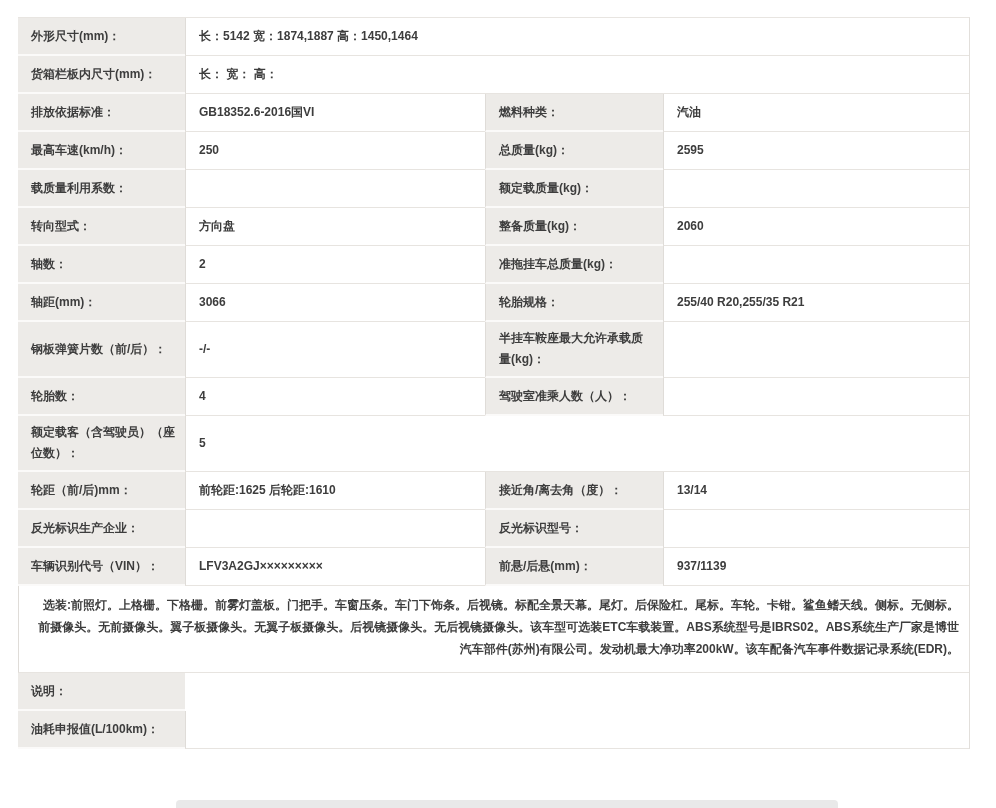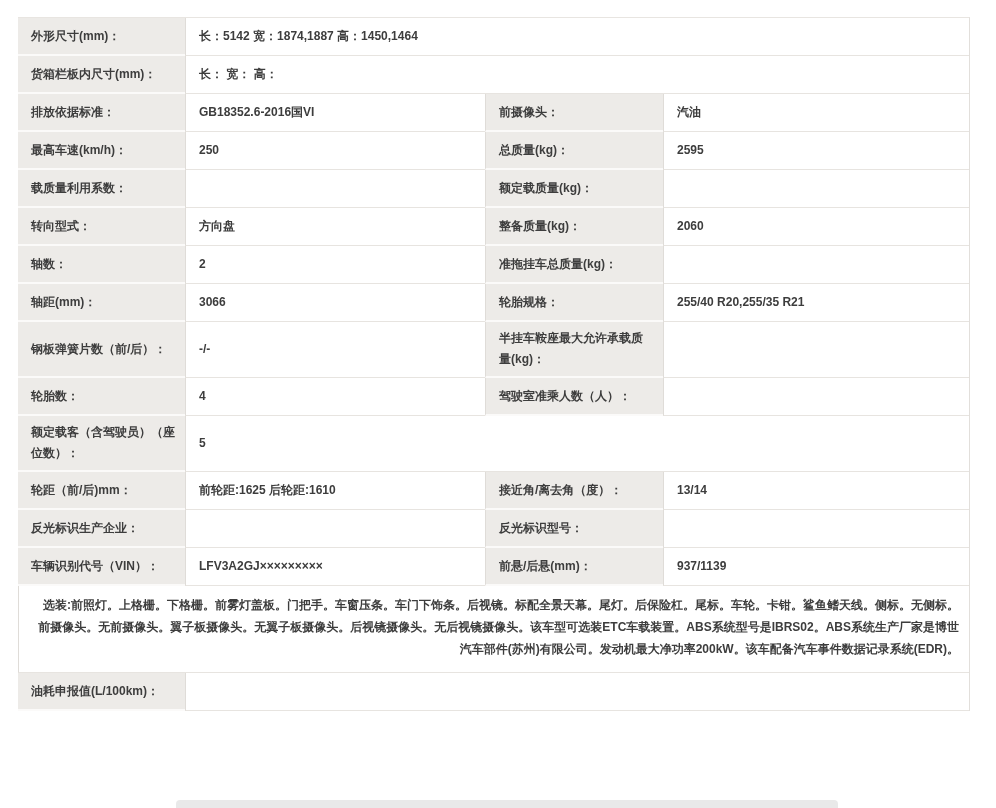--- a/index.html
+++ b/index.html
@@ -49,21 +49,21 @@
     </div>
 
     <div class="row">
       <div class="cell label">货箱栏板内尺寸(mm)：</div>
       <div class="cell value">长：  宽：  高：</div>
     </div>
 
     <div class="row">
       <div class="cell label">排放依据标准：</div>
       <div class="cell value value1">GB18352.6-2016国VI</div>
-      <div class="cell label2">前摄像头：</div>
+      <div class="cell label2">燃料种类：</div>
       <div class="cell value">汽油</div>
     </div>
 
     <div class="row">
       <div class="cell label">最高车速(km/h)：</div>
       <div class="cell value value1">250</div>
       <div class="cell label2">总质量(kg)：</div>
       <div class="cell value">2595</div>
     </div>
 
@@ -134,20 +134,21 @@
       <div class="cell value value1">LFV3A2GJ×××××××××</div>
       <div class="cell label2">前悬/后悬(mm)：</div>
       <div class="cell value">937/1139</div>
     </div>
 
     <div class="row other-row">
       <div class="cell value">选装:前照灯。上格栅。下格栅。前雾灯盖板。门把手。车窗压条。车门下饰条。后视镜。标配全景天幕。尾灯。后保险杠。尾标。车轮。卡钳。鲨鱼鳍天线。侧标。无侧标。前摄像头。无前摄像头。翼子板摄像头。无翼子板摄像头。后视镜摄像头。无后视镜摄像头。该车型可选装ETC车载装置。ABS系统型号是IBRS02。ABS系统生产厂家是博世汽车部件(苏州)有限公司。发动机最大净功率200kW。该车配备汽车事件数据记录系统(EDR)。</div>
     </div>
 
     <div class="row">
+      <div class="cell label">说明：</div>
     </div>
 
     <div class="row">
       <div class="cell label">油耗申报值(L/100km)：</div>
       <div class="cell value"></div>
     </div>
 
   </div>
 
   <div class="scroll-thumb"></div>

